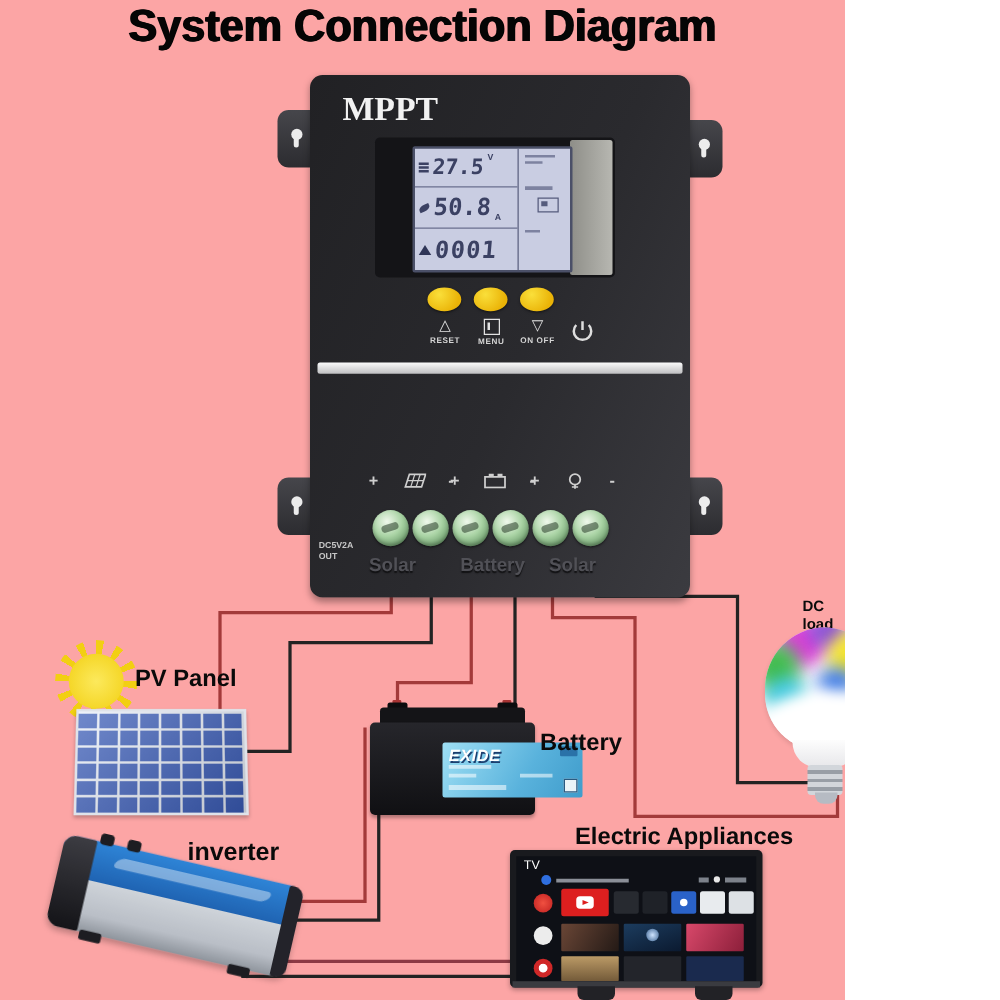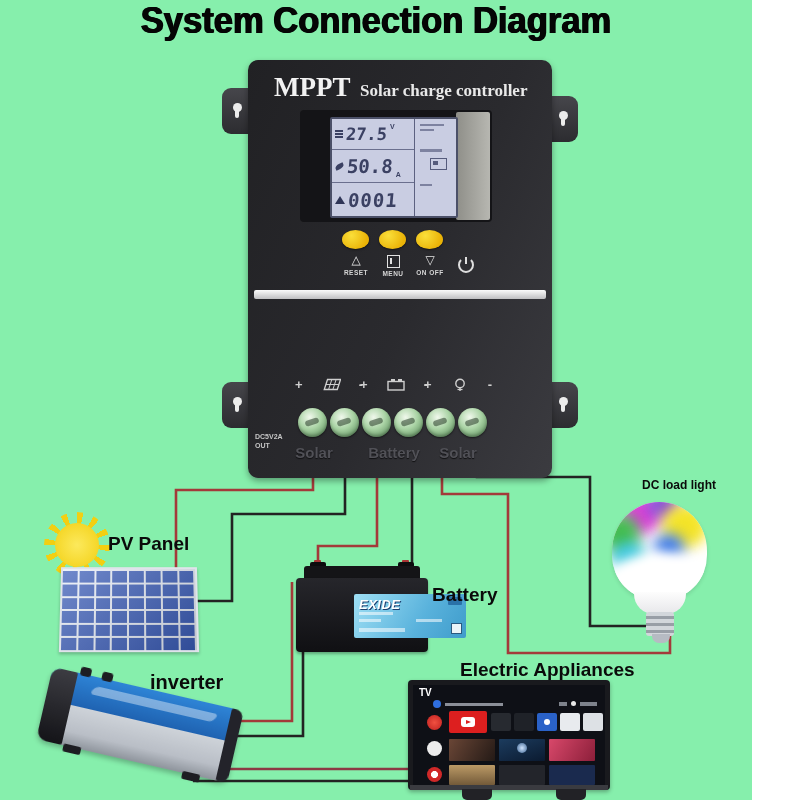--- a/index.html
+++ b/index.html
@@ -1,16 +1,16 @@
 <!DOCTYPE html>
 <html><head>
 <meta charset="utf-8">
 <style>
   html,body{margin:0;padding:0;background:#fff;}
-  #stage{position:relative;width:752px;height:800px;background:#86efac;overflow:hidden;
+  #stage{position:relative;width:676px;height:800px;background:#fca5a5;overflow:hidden;
          font-family:"Liberation Sans",sans-serif;}
   .abs{position:absolute;}
 
   
   .title{left:0;right:0;top:8;text-align:center;font-size:36px;font-weight:bold;color:#050505;
          letter-spacing:0px;transform:scaleX(.96);text-shadow:.7px 0 0 #050505,-.7px 0 0 #050505;}
 
   
   #wires{left:0;top:0;z-index:1;}
   .comp{z-index:2;}
@@ -134,21 +134,21 @@
   .inv-knob{position:absolute;top:-7px;width:11px;height:9px;background:#1d1d22;border-radius:3px;}
   .k1{left:28px;} .k2{left:50px;}
   .inv-foot{position:absolute;bottom:-6px;width:18px;height:8px;background:#1d1d22;border-radius:2px;}
   .f1{left:28px;} .f2{left:150px;}
 
   
   .tv-label{left:460px;top:659px;font-size:19px;font-weight:bold;color:#0a0a0a;}
   .tv{left:408px;top:680px;width:202px;height:110px;background:#191a1e;border-radius:4px;padding:5px;
       box-sizing:border-box;box-shadow:0 2px 4px rgba(0,0,0,.3);}
   .screen{position:relative;width:192px;height:100px;background:#0e1016;overflow:hidden;}
-  .tvlogo{position:absolute;left:6px;top:2px;font-size:10px;font-weight:bold;color:#fff;text-align:right;}
+  .tvlogo{position:absolute;left:6px;top:2px;font-size:10px;font-weight:normal;color:#fff;text-align:right;}
   .sdot{position:absolute;left:20px;top:15px;width:8px;height:8px;border-radius:50%;background:#2f6fe0;}
   .stext{position:absolute;left:32px;top:18px;width:58px;height:3px;background:#8b8f98;}
   .tr1{position:absolute;left:146px;top:17px;width:8px;height:4px;background:#7d828b;}
   .tr2{position:absolute;left:158px;top:16px;width:5px;height:5px;border-radius:50%;background:#e8e8e8;}
   .tr3{position:absolute;left:167px;top:17px;width:17px;height:4px;background:#7d828b;}
   .lc{position:absolute;left:14px;width:15px;height:15px;border-radius:50%;}
   .lc1{top:30px;background:radial-gradient(#f05040,#c02020);}
   .lc2{top:56px;background:#ececec;}
   .lc3{top:82px;background:radial-gradient(#fff 30%,#d02828 36%);}
   .yt{position:absolute;left:36px;top:26px;width:38px;height:22px;background:#dd1f1f;border-radius:2px;}
@@ -201,21 +201,20 @@
       </div>
     <div class="ear bl">
         <div class="keyhole"></div>
       </div>
     <div class="ear br">
         <div class="keyhole"></div>
       </div>
 
     <div class="cbody">
       <div class="brand">MPPT</div>
-      <div class="pname">Solar charge controller</div>
 
       <div class="bezel">
         <div class="bezel-flap"></div>
         <div class="lcd">
           <div class="lcd-col-line"></div>
           <div class="lcd-row lr1">
             <span class="bars">
                 <i></i>
                 <i></i>
                 <i></i>

